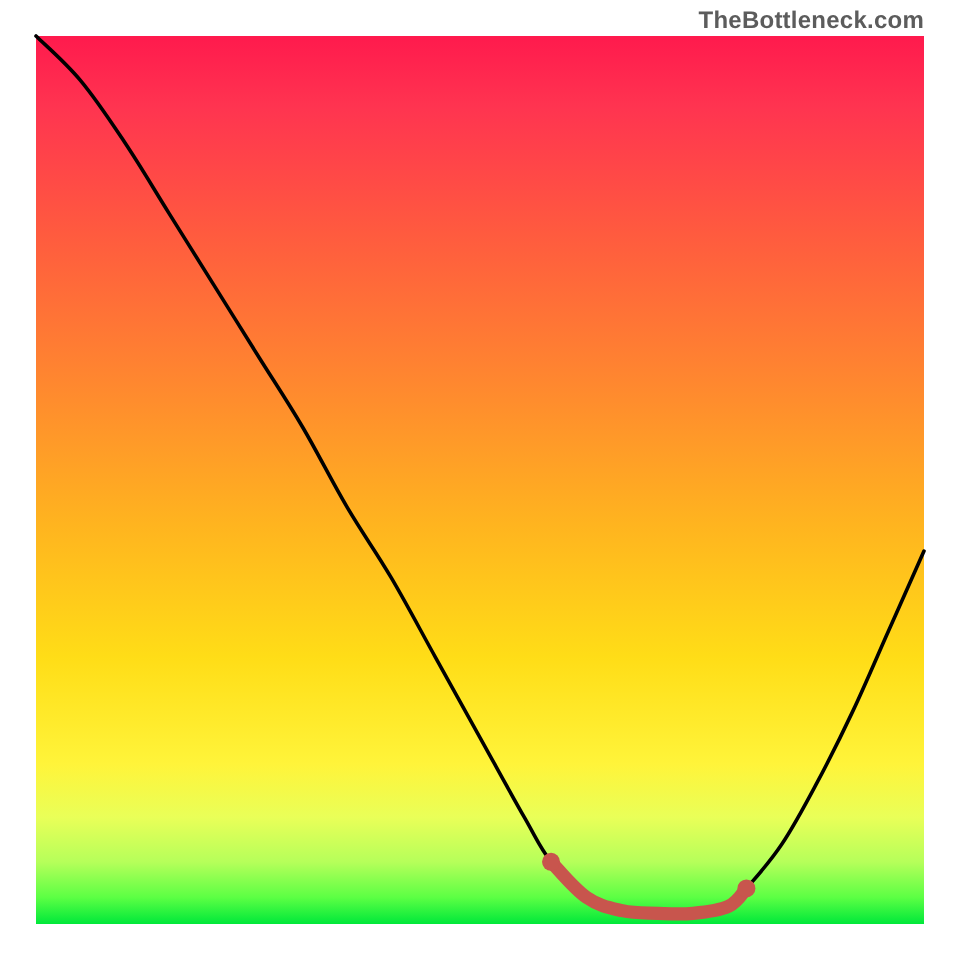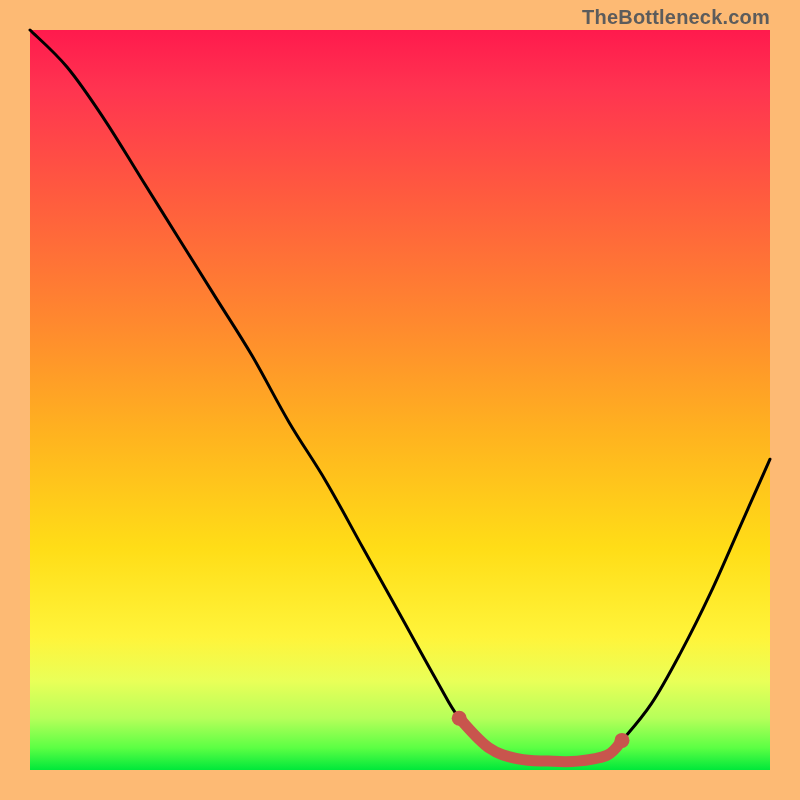--- a/index.html
+++ b/index.html
@@ -7,21 +7,21 @@
     padding: 0;
     width: 800px;
     height: 800px;
     background: #000000;
     overflow: hidden;
   }
   .frame {
     position: relative;
     width: 800px;
     height: 800px;
-    background: #fdba74;
+    background: #ffffff;
   }
   .plot-area {
     position: absolute;
     left: 30px;
     top: 30px;
     width: 740px;
     height: 740px;
     
     background: linear-gradient(
       to bottom,

